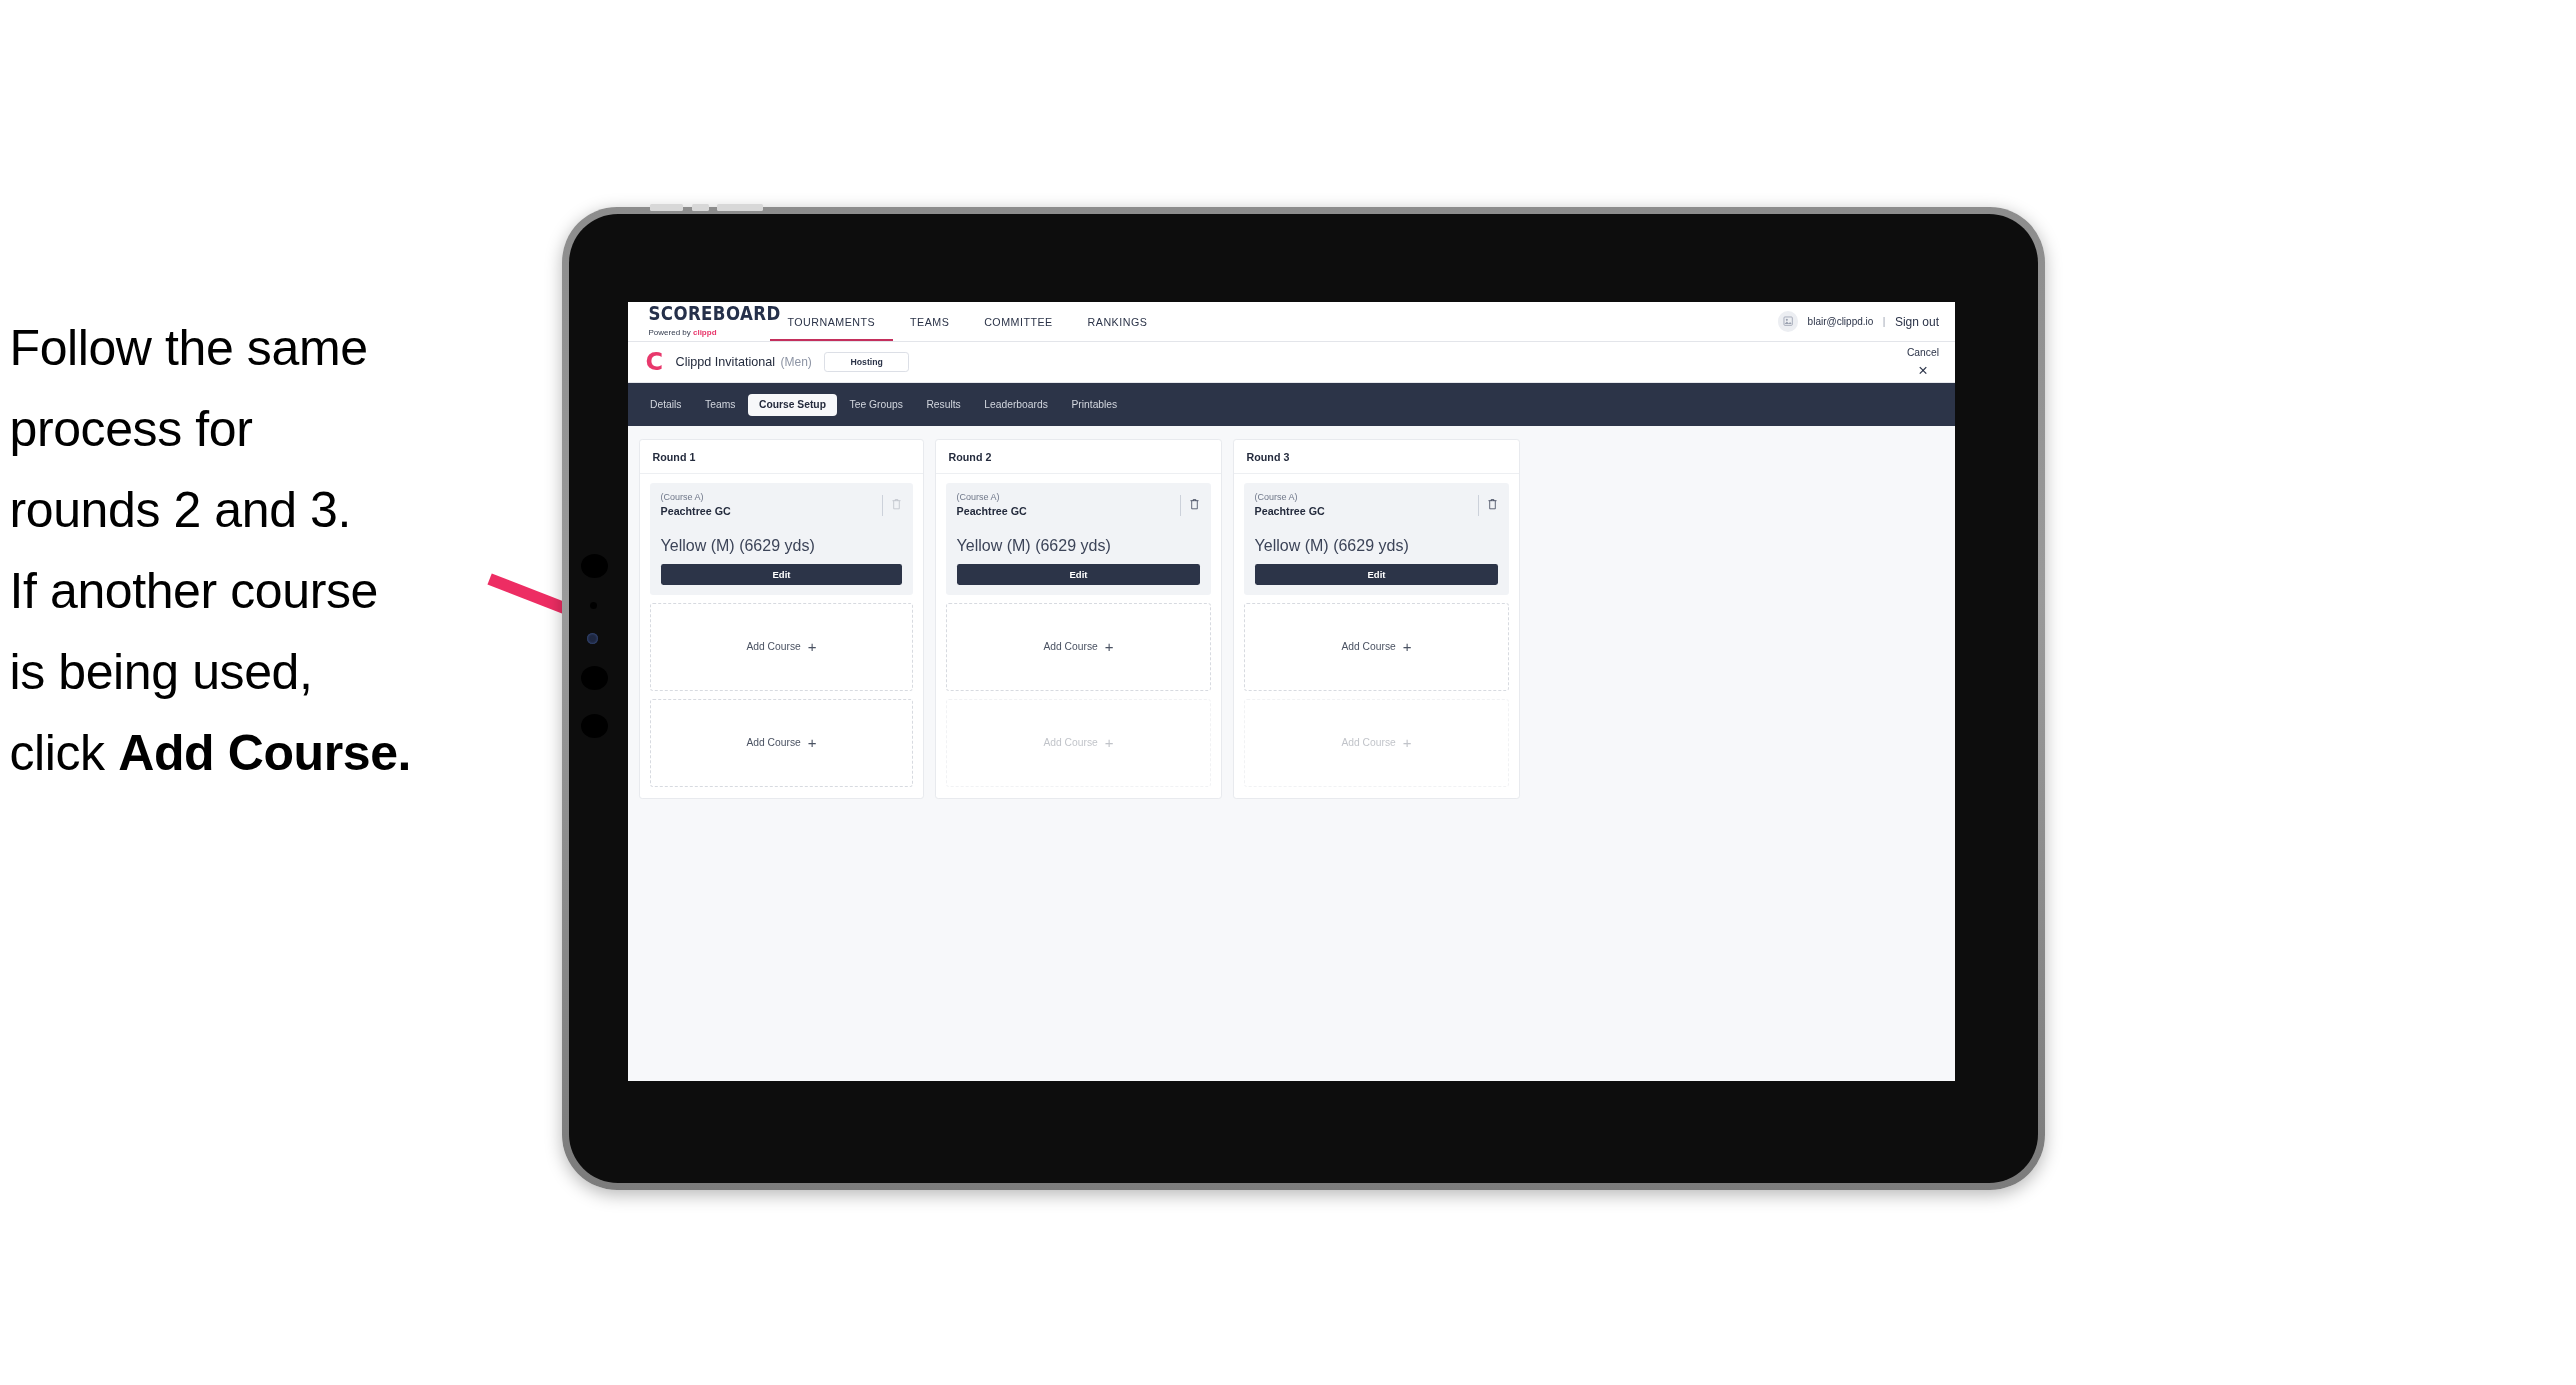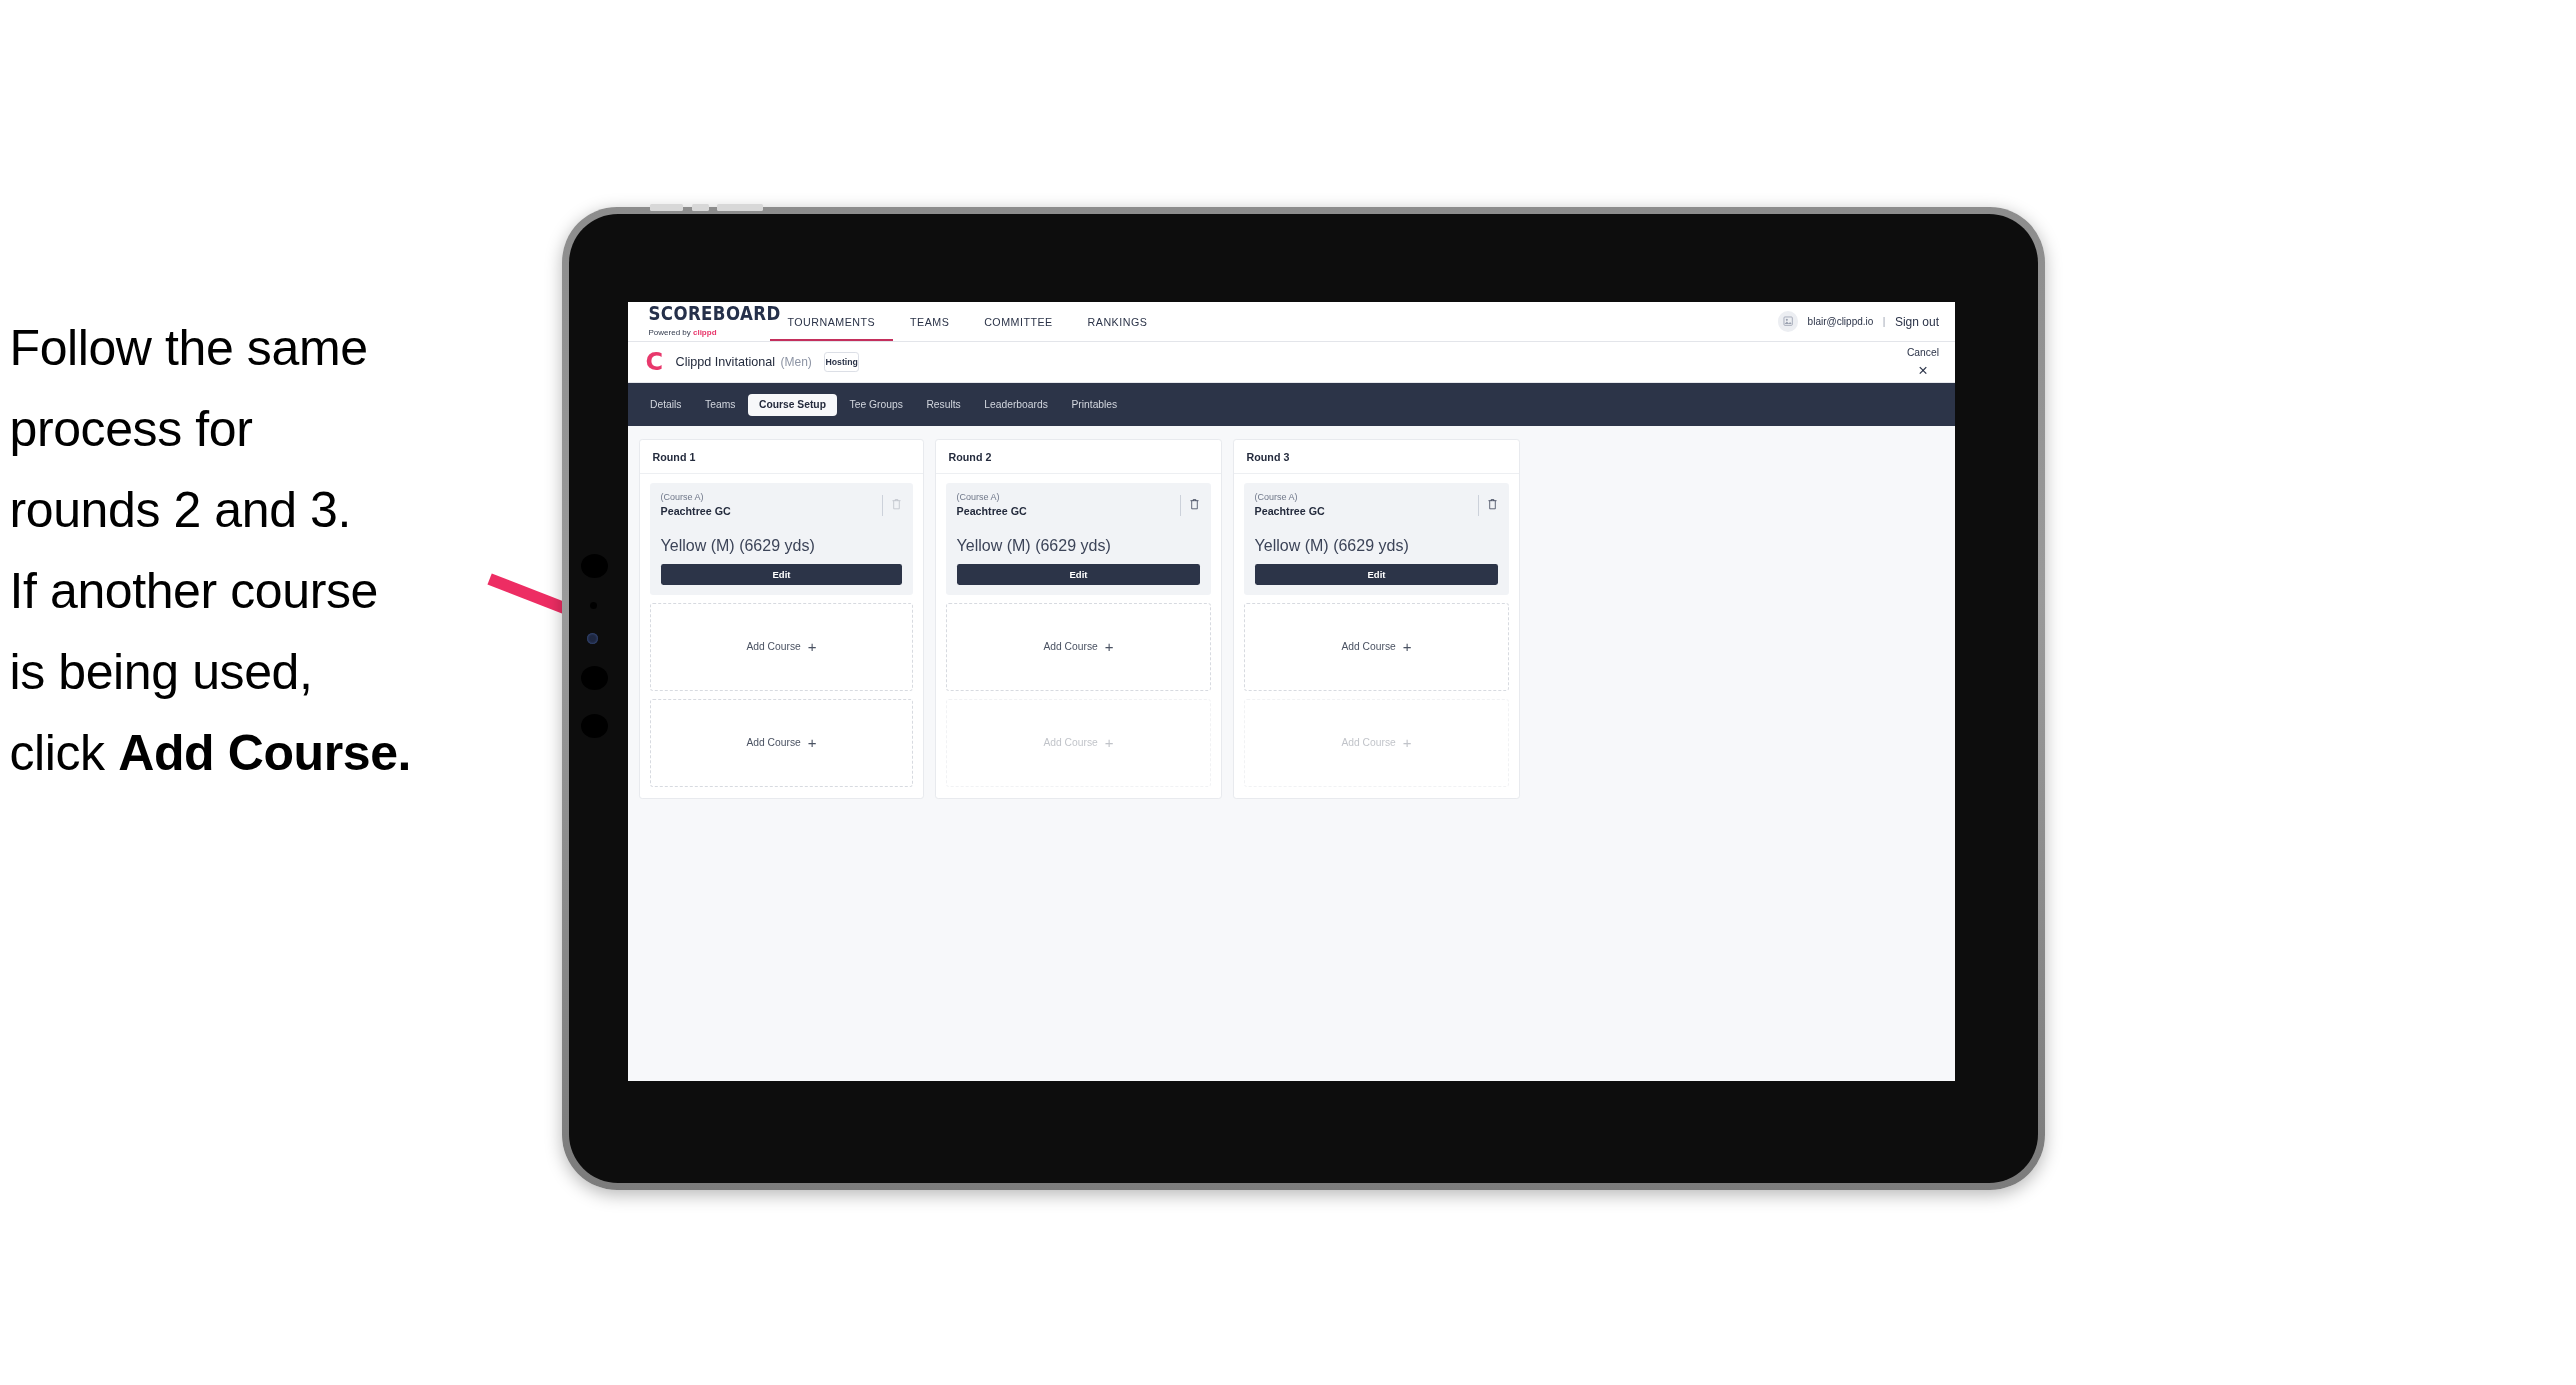--- a/index.html
+++ b/index.html
@@ -101,21 +101,21 @@
   
   .tbar {
     height: 41px; background: #fff; display: flex; align-items: center;
     padding: 0 16px 0 17.4px; border-bottom: 0.8px solid #e6e8ec; position: relative;
   }
   .clogo { font-family: "DejaVu Sans", sans-serif; font-weight: 700; font-size: 24px;
            color: #e8386c; line-height: 1; margin-right: 12.6px; }
   .t-name { font-size: 12.6px; color: #242b3d; }
   .t-gender { font-size: 12px; color: #8d94a4; margin-left: 5.5px; }
   .t-badge { margin-left: 12.6px; font-size: 8.7px; font-weight: 700; color: #2b3348;
-             border: 0.8px solid #dcdfe6; border-radius: 3.2px; padding: 4px 0; background:#fff; }
+             border: 0.8px solid #dcdfe6; border-radius: 3.2px; padding: 4px 25px; background:#fff; }
   .t-cancel { margin-left: auto; display: flex; align-items: center; gap: 7.1px;
               font-size: 10.3px; color: #2b3348; cursor: pointer; flex-direction: column; }
   .t-cancel .x { font-size: 12.6px; line-height: 1; }
 
   
   .subtabs {
     height: 43px; background: #2c3448; display: flex; align-items: center;
     padding-left: 11px; gap: 1.6px;
   }
   .subtab {

